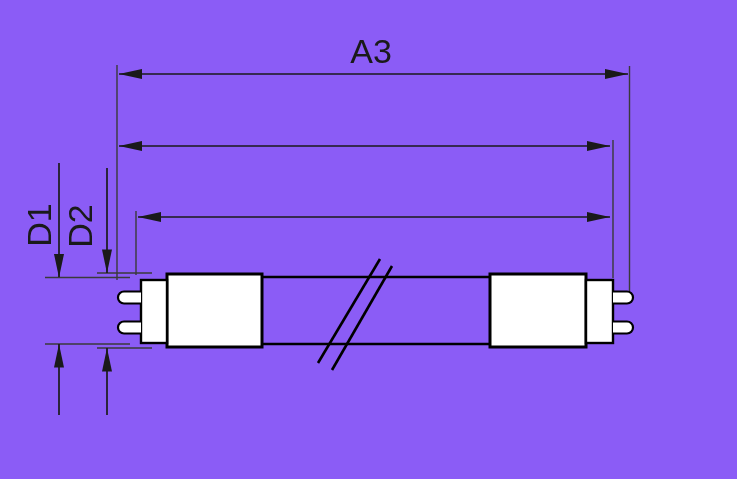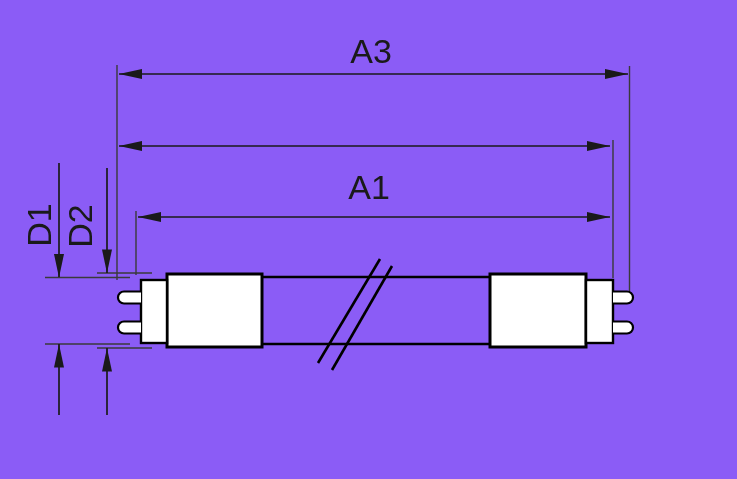--- a/index.html
+++ b/index.html
@@ -83,17 +83,16 @@
     <path class="pin" d="M 141 321.5 L 124 321.5 A 6 6 0 0 0 124 333.5 L 141 333.5"></path>
 
     <path class="pin" d="M 613 291.5 L 627 291.5 A 6 6 0 0 1 627 303.5 L 613 303.5"></path>
     <path class="pin" d="M 613 321.5 L 627 321.5 A 6 6 0 0 1 627 333.5 L 613 333.5"></path>
 
     <line class="tube-line" x1="318" y1="363" x2="380" y2="259"></line>
     <line class="tube-line" x1="332" y1="370" x2="392" y2="266"></line>
   </svg>
 
   <div class="dim-label" style="left:371px; top:34px;">A3</div>
-  <div class="dim-label" style="left:369px; top:170px;">A1</div>
   <div class="dim-label vertical" style="left:39px; top:225px;">D1</div>
   <div class="dim-label vertical" style="left:80px; top:226px;">D2</div>
 
 </div>
 
 </body></html>

